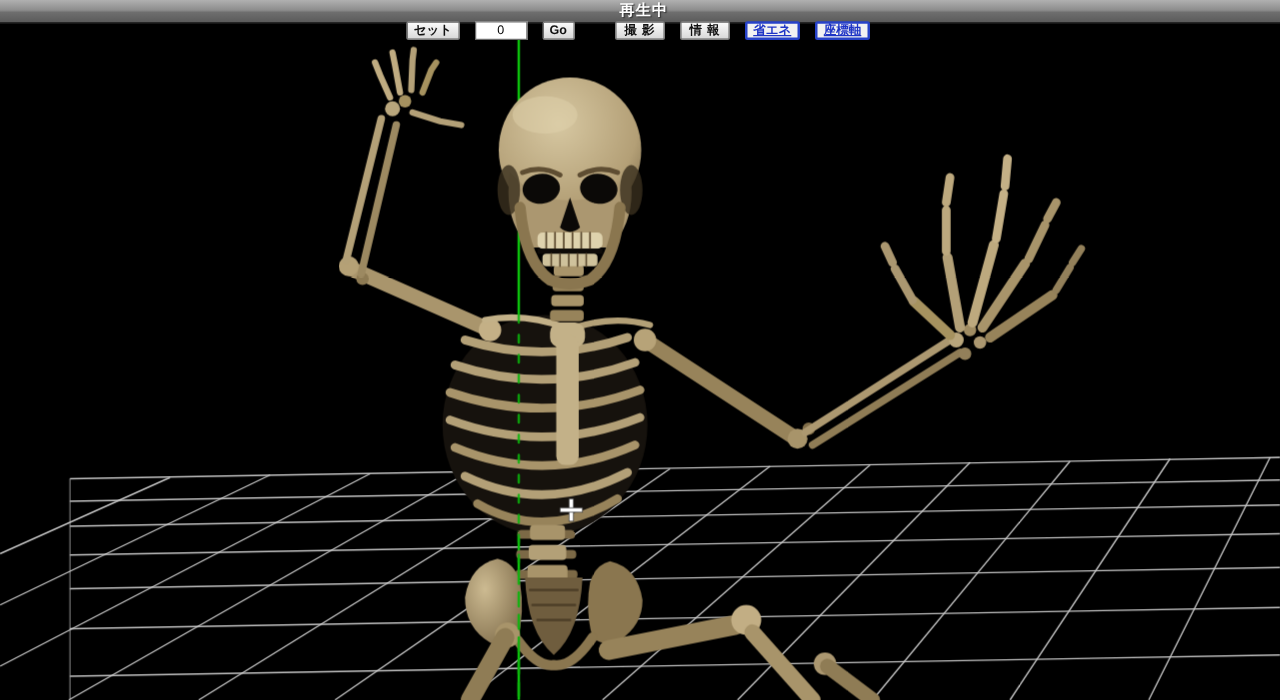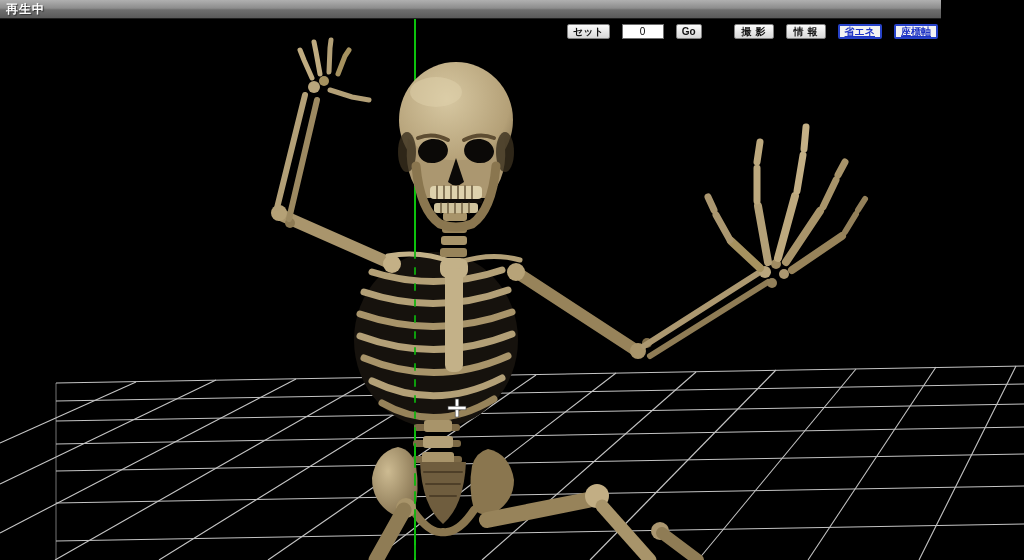--- a/index.html
+++ b/index.html
@@ -1,26 +1,26 @@
 <!DOCTYPE html>
 <html><head>
 <meta charset="utf-8">
 <style>
   html,body{margin:0;padding:0;background:#000;width:1024px;height:560px;overflow:hidden;
     font-family:"DejaVu Sans","Liberation Sans",sans-serif;}
   .stage{position:relative;width:1024px;height:560px;background:#000;}
 
   
-  .titlebar{position:absolute;top:0;left:0;width:941px;height:19px;
+  .titlebar{position:absolute;top:0;left:0;width:1024px;height:19px;
     background:linear-gradient(#b0b0b0,#8d8d8d 45%,#6e6e6e 55%,#5a5a5a);
     border-bottom:1px solid #1e1e1e;display:flex;align-items:center;justify-content:space-between;
-    box-sizing:border-box;z-index:30;}
+    box-sizing:border-box;z-index:30;flex-direction:column;}
   .status{color:#fff;font-size:12px;font-weight:bold;padding-left:6px;
     text-shadow:1px 1px 1px #333;letter-spacing:1px;white-space:nowrap;}
-  .toolbar{display:flex;align-items:center;gap:12px;padding-right:3px;margin-top:44px;}
+  .toolbar{display:flex;align-items:center;gap:12px;padding-right:3px;}
   .tb{height:15px;line-height:13px;font-size:10px;font-weight:bold;color:#111;
     background:linear-gradient(#fbfbfb,#d8d8d8);border:1px solid #808080;border-radius:2px;
     padding:0 5px;box-sizing:border-box;cursor:default;white-space:nowrap;}
   .tb.spread{letter-spacing:4px;padding-left:7px;padding-right:3px;}
   .tb.active{color:#1f35c6;border:2px solid #2742c8;line-height:11px;background:#f2f2f2;text-decoration:underline;}
   .frame-input{width:42px;height:15px;box-sizing:border-box;border:1px solid #6e6e6e;
     background:#fff;font-size:10px;text-align:center;padding:0;color:#000;}
   .gap8{width:8px;}
 
   

